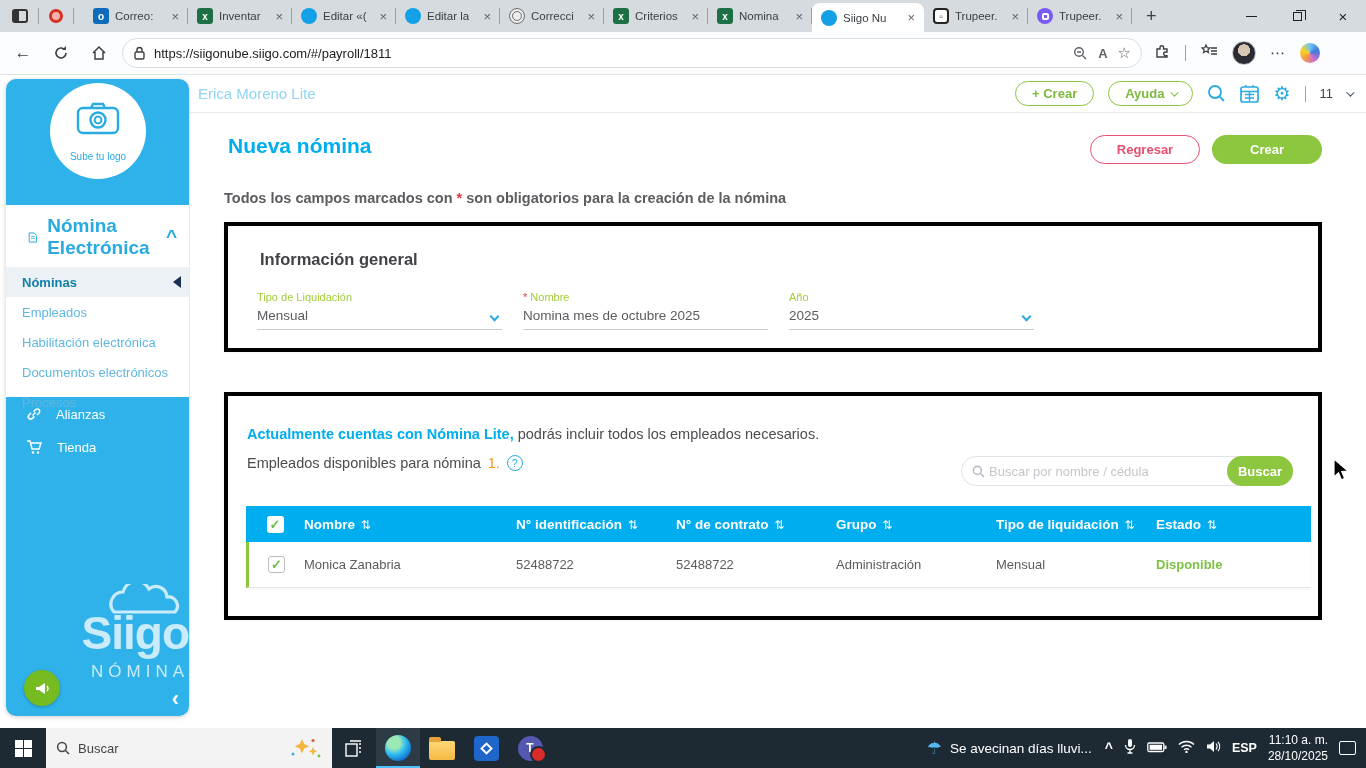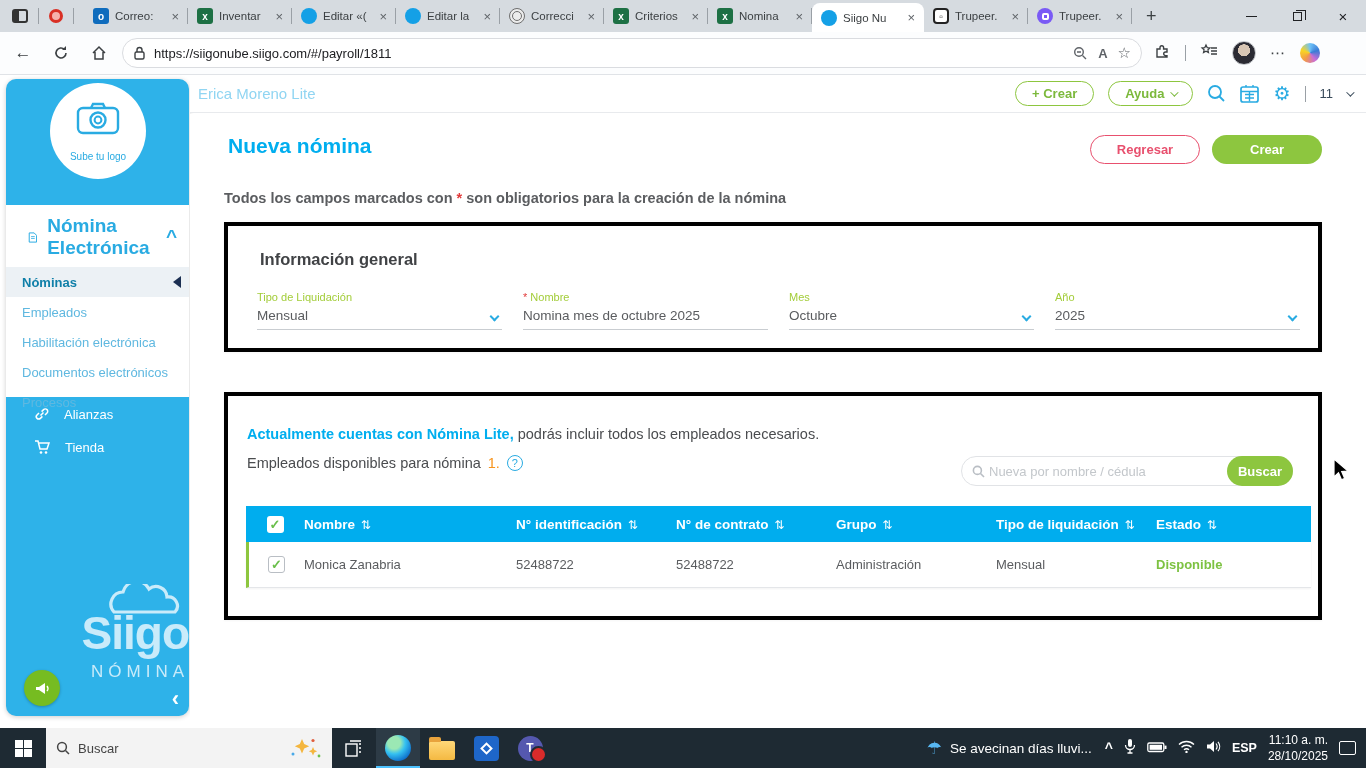--- a/index.html
+++ b/index.html
@@ -61,21 +61,21 @@
                background:#fff; display:flex; flex-direction:column; align-items:center; justify-content:center; cursor:pointer; }
   .logo-circ .cap { font-size:10px; color:#29abe2; margin-top:16px; }
   .sb-white { position:absolute; left:0; top:126px; width:100%; height:192px; background:#fff; }
   .sb-module { display:flex; align-items:center; gap:10px; padding:10px 12px 8px 22px;
                color:#29abe2; font-weight:bold; font-size:19px; }
   .sb-item { height:30px; display:flex; align-items:center; padding:0 14px 0 16px;
              font-size:13px; color:#5fb8e0; cursor:pointer; position:relative; }
   .sb-item.active { background:#ecf1f5; color:#0f7fa8; font-weight:bold; }
   .sb-item.active .tri { position:absolute; right:8px; width:0; height:0;
              border-top:6px solid transparent; border-bottom:6px solid transparent; border-right:8px solid #1b2f52; }
-  .sb-foot { position:absolute; left:12px; top:318px; width:100%; }
+  .sb-foot { position:absolute; left:4px; top:318px; width:100%; }
   .sb-fitem { display:flex; align-items:center; gap:14px; padding:9px 16px; color:#fff; font-size:13px; cursor:pointer; }
   .brand { position:absolute; left:0; top:505px; width:100%; text-align:right; color:#c9ebfa; }
   .brand .cloud { margin-bottom:-8px; }
   .brand .name { font-size:46px; font-weight:bold; letter-spacing:-1px; line-height:1; }
   .brand .sub { font-size:17px; letter-spacing:5px; margin-top:6px; }
   .megabtn { position:absolute; left:18px; bottom:10px; width:36px; height:36px; border-radius:50%;
              background:#76bc21; display:flex; align-items:center; justify-content:center; cursor:pointer;
              box-shadow:0 1px 3px rgba(0,0,0,.25); }
   .collapse { position:absolute; right:10px; bottom:4px; color:#fff; font-size:22px; font-weight:bold; cursor:pointer; }
 
@@ -413,25 +413,20 @@
       <div class="field">
         <div class="flabel">Tipo de Liquidación</div>
         <div class="fvalue">Mensual</div>
         <span class="selchev"></span>
       </div>
       <div class="field">
         <div class="flabel"><span class="ast">* </span><span>Nombre</span></div>
         <div class="fvalue">Nomina mes de octubre 2025</div>
       </div>
       <div class="field">
-        <div class="flabel">Mes</div>
-        <div class="fvalue">Octubre</div>
-        <span class="selchev"></span>
-      </div>
-      <div class="field">
         <div class="flabel">Año</div>
         <div class="fvalue">2025</div>
         <span class="selchev"></span>
       </div>
     </div>
   </div>
 
   <div class="card card2">
     <div class="headline">
       <b>Actualmente cuentas con Nómina Lite,</b><span> podrás incluir todos los empleados necesarios.</span>
@@ -439,21 +434,21 @@
     <div class="availline">
       <span>Empleados disponibles para nómina </span>
       <span class="cnt">1.</span>
       <span class="help">?</span>
     </div>
     <div class="searchwrap">
       <svg width="13" height="13" viewBox="0 0 13 13">
         <circle cx="5.4" cy="5.4" r="4" fill="none" stroke="#b9bec4" stroke-width="1.6"></circle>
           <path d="M8.5 8.5l3.5 3.5" stroke="#b9bec4" stroke-width="1.6"></path>
       </svg>
-      <span class="ph">Nueva por nombre / cédula</span>
+      <span class="ph">Buscar por nombre / cédula</span>
       <span class="buscar">Buscar</span>
     </div>
 
     <div class="tbl">
       <div class="thead">
         <span class="c0">
             <span class="cb">✓</span>
           </span>
         <span class="c1"><span>Nombre</span><span class="sorti">⇅</span></span>
         <span class="c2"><span>N° identificación</span><span class="sorti">⇅</span></span>

